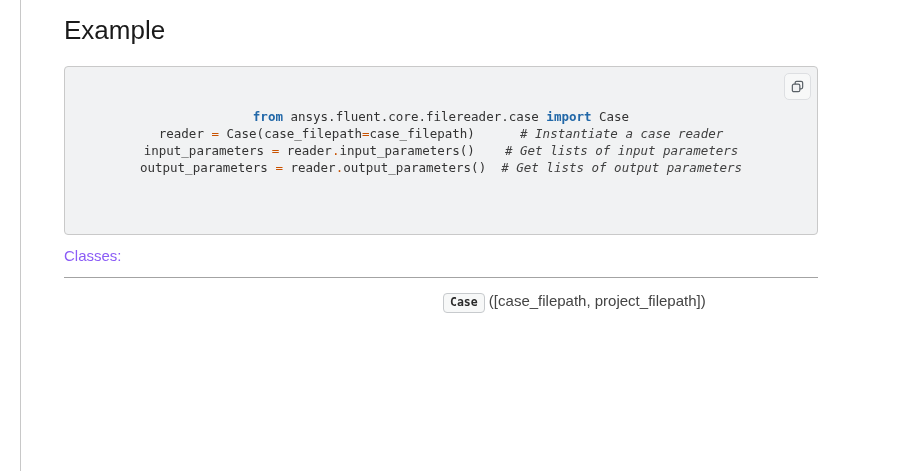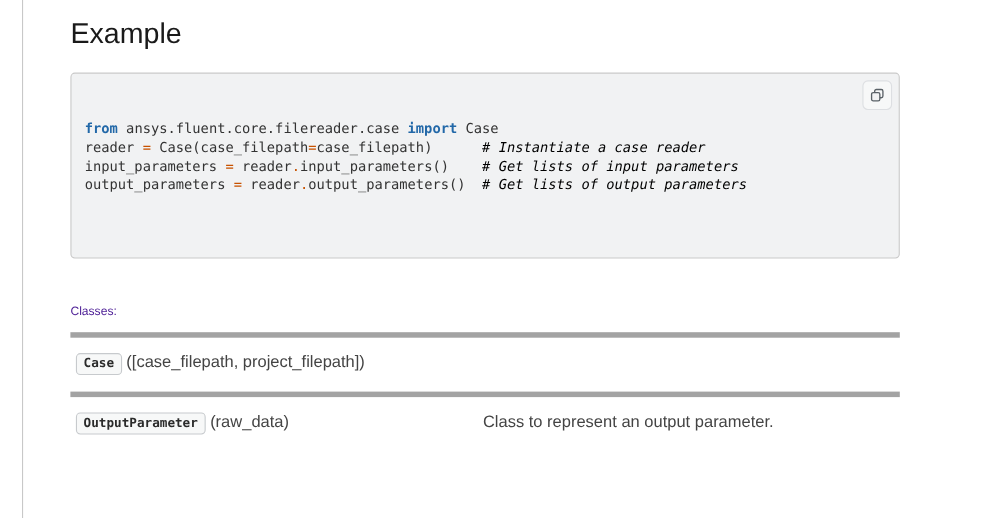--- a/index.html
+++ b/index.html
@@ -49,57 +49,59 @@
     border: 1px solid #c9c9c9;
     border-radius: 4px;
     padding: 7px 12px;
     box-sizing: border-box;
     font-family: "DejaVu Sans Mono", monospace;
     font-size: 12.5px;
     line-height: 17px;
     color: #333;
     white-space: pre;
     overflow: hidden;
+    text-align: center;
   }
   .code-line { white-space: pre; }
   .tok-kw { color: #2268a8; font-weight: bold; }
   .tok-op { color: #c85200; }
-  .tok-cm { color: #000000; font-style: italic; }
+  .tok-cm { color: #404040; font-style: italic; }
   .tok-txt { color: #333; }
   .copy-btn {
     position: absolute;
     top: 6px;
     right: 6px;
     width: 27px;
     height: 27px;
     background: rgba(255,255,255,0.45);
     border: 1px solid #dddfe2;
     border-radius: 5px;
     display: flex;
     align-items: center;
     justify-content: center;
     cursor: pointer;
     padding: 0;
   }
   
   .classes-label {
-    margin-top: 42px;
-    font-size: 11px;
-    color: #4c1d95;
+    margin-top: 12px;
+    font-size: 15px;
+    color: #8b5cf6;
   }
   .classes-table {
     margin-top: 13px;
     width: 754px;
   }
   .summary-row {
     display: flex;
-    align-items: flex-start;
-    border-top: 5px solid #a3a3a3;
+    align-items: flex-end;
+    border-top: 1px solid #a3a3a3;
     padding: 14px 5px 15px 5px;
     box-sizing: border-box;
+    flex-direction: column;
   }
   .row-left {
     width: 370px;
     flex: none;
     font-size: 15px;
     color: #444;
   }
   .row-right {
     flex: 1;
     font-size: 15px;
@@ -146,23 +148,17 @@
 
     <div class="classes-table">
 
       <div class="summary-row">
         <div class="row-left">
           <a class="code-box">Case</a><span> ([case_filepath, project_filepath])</span>
         </div>
       </div>
 
 
-      <div class="summary-row">
-        <div class="row-left">
-          <a class="code-box">OutputParameter</a><span> (raw_data)</span>
-        </div>
-        <div class="row-right">Class to represent an output parameter.</div>
-      </div>
 
     </div>
 
   </div>
 </div>
 
 </body></html>

